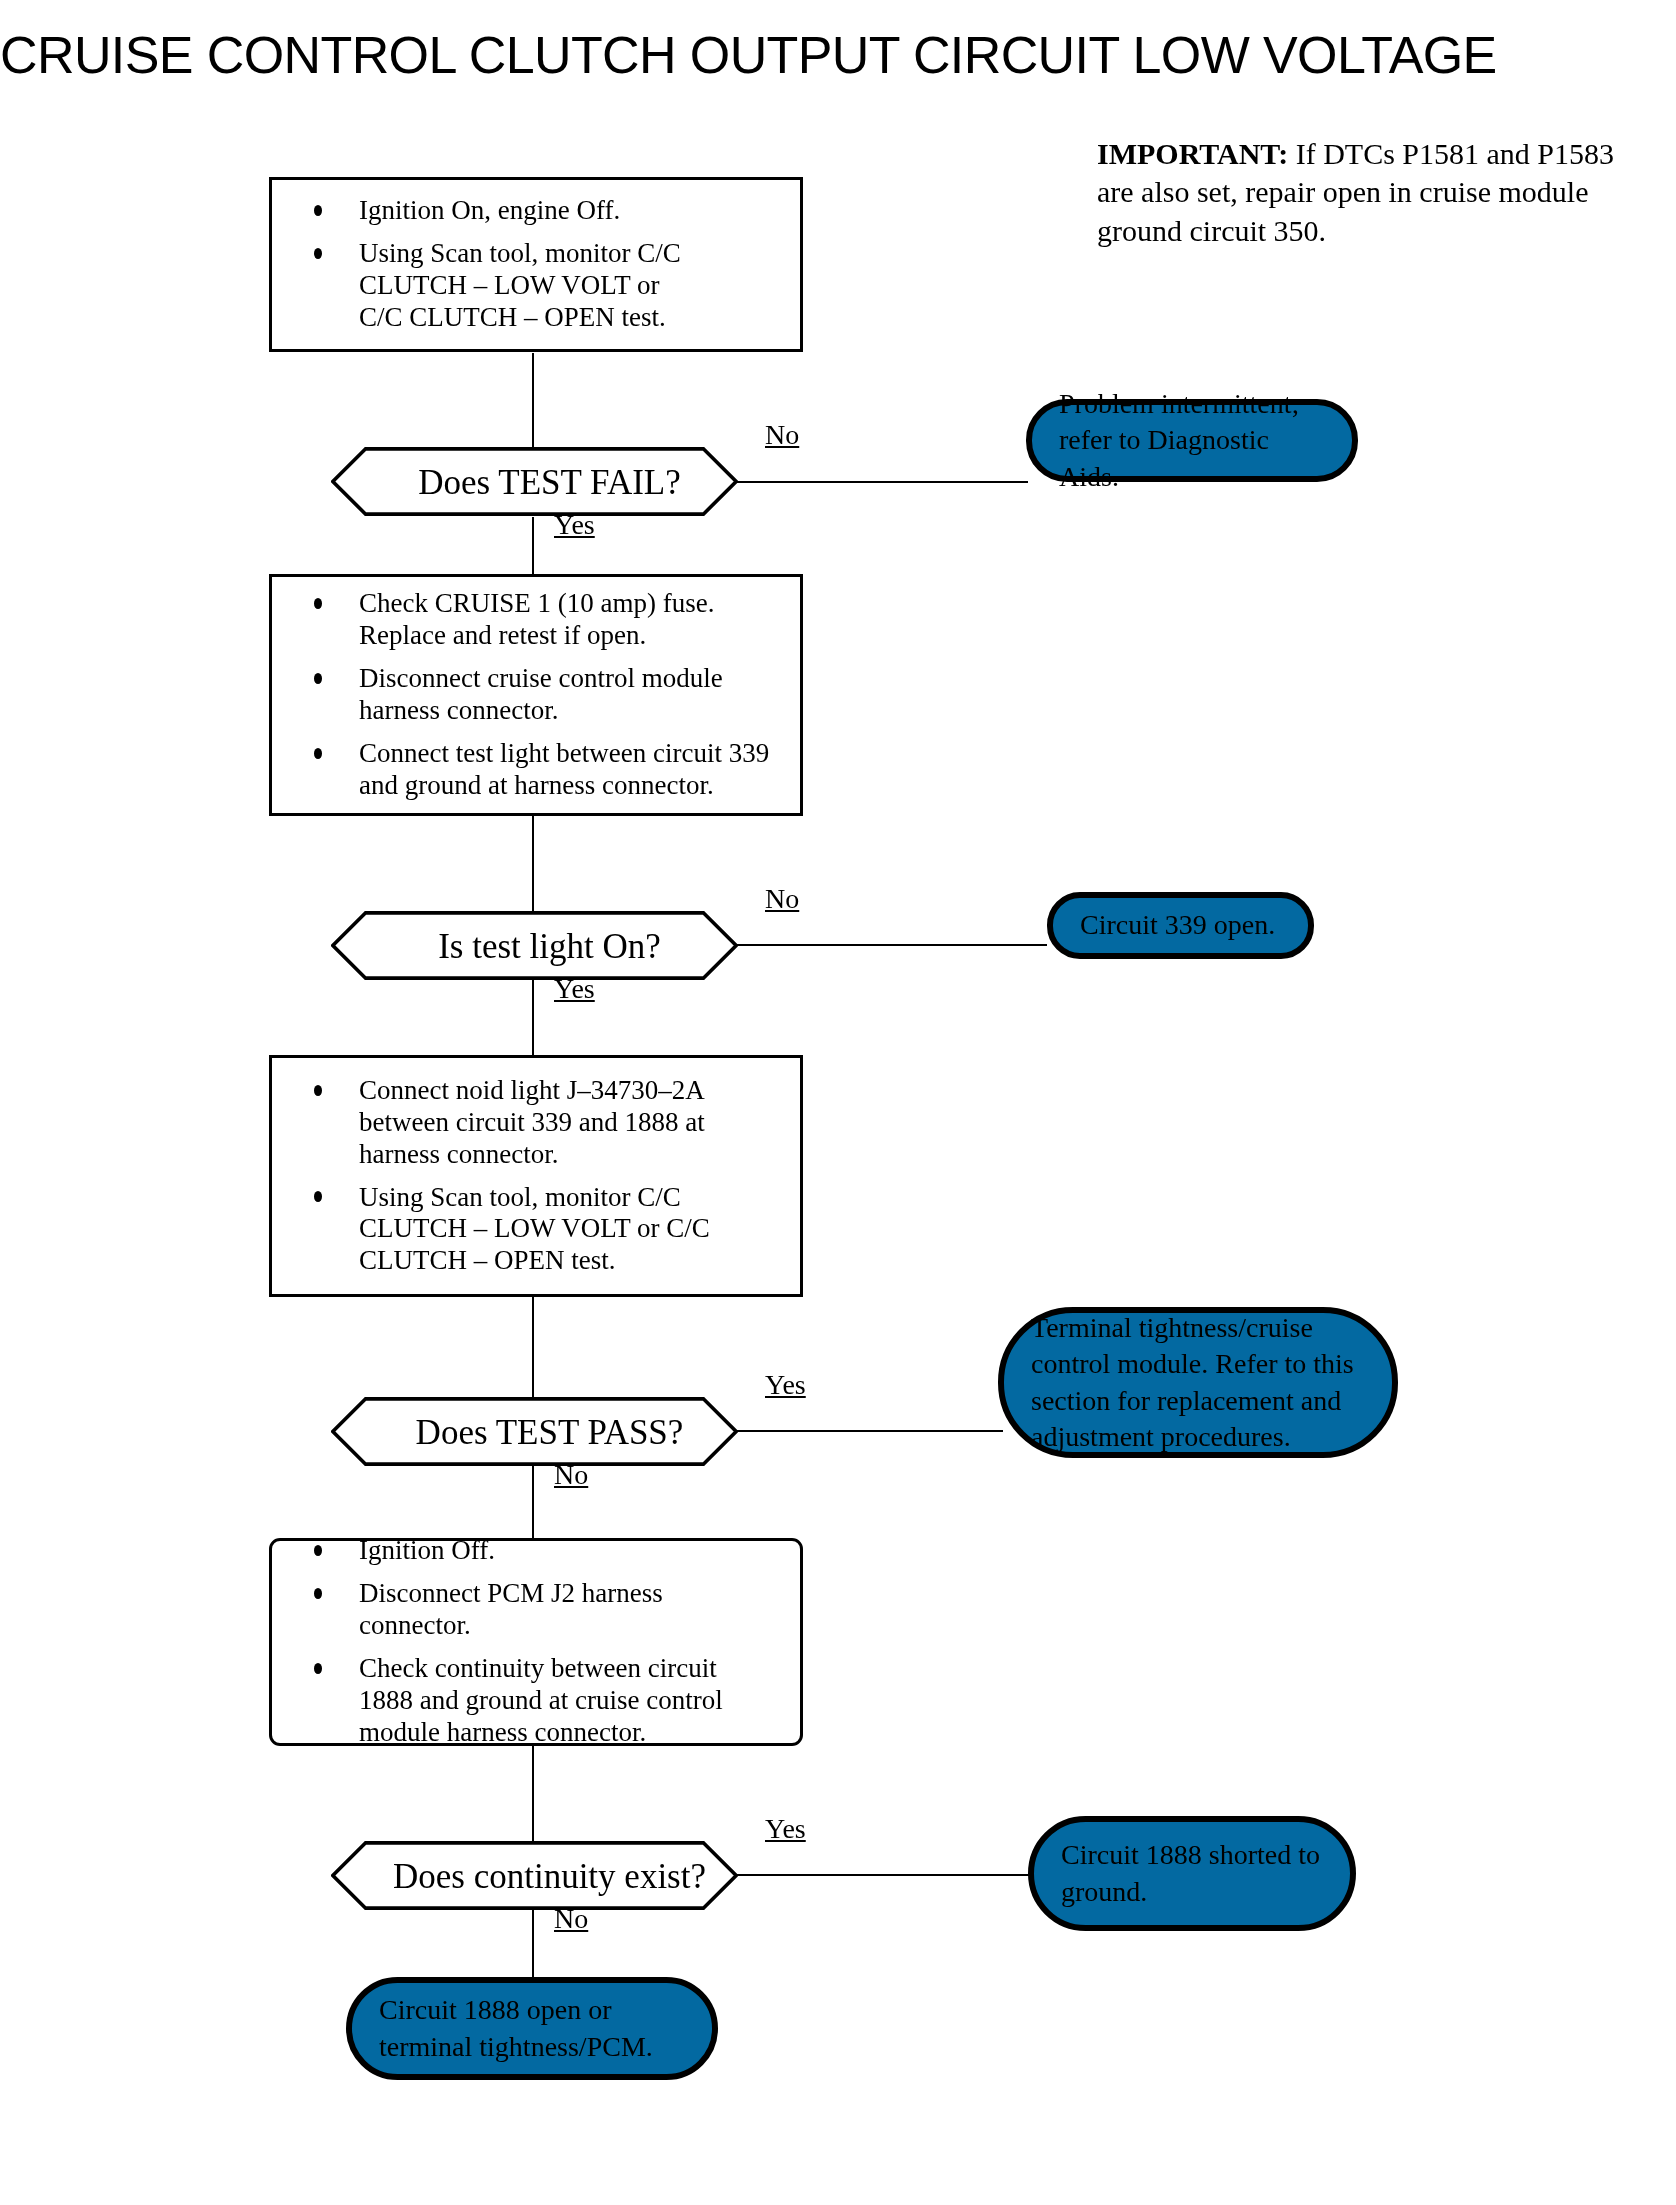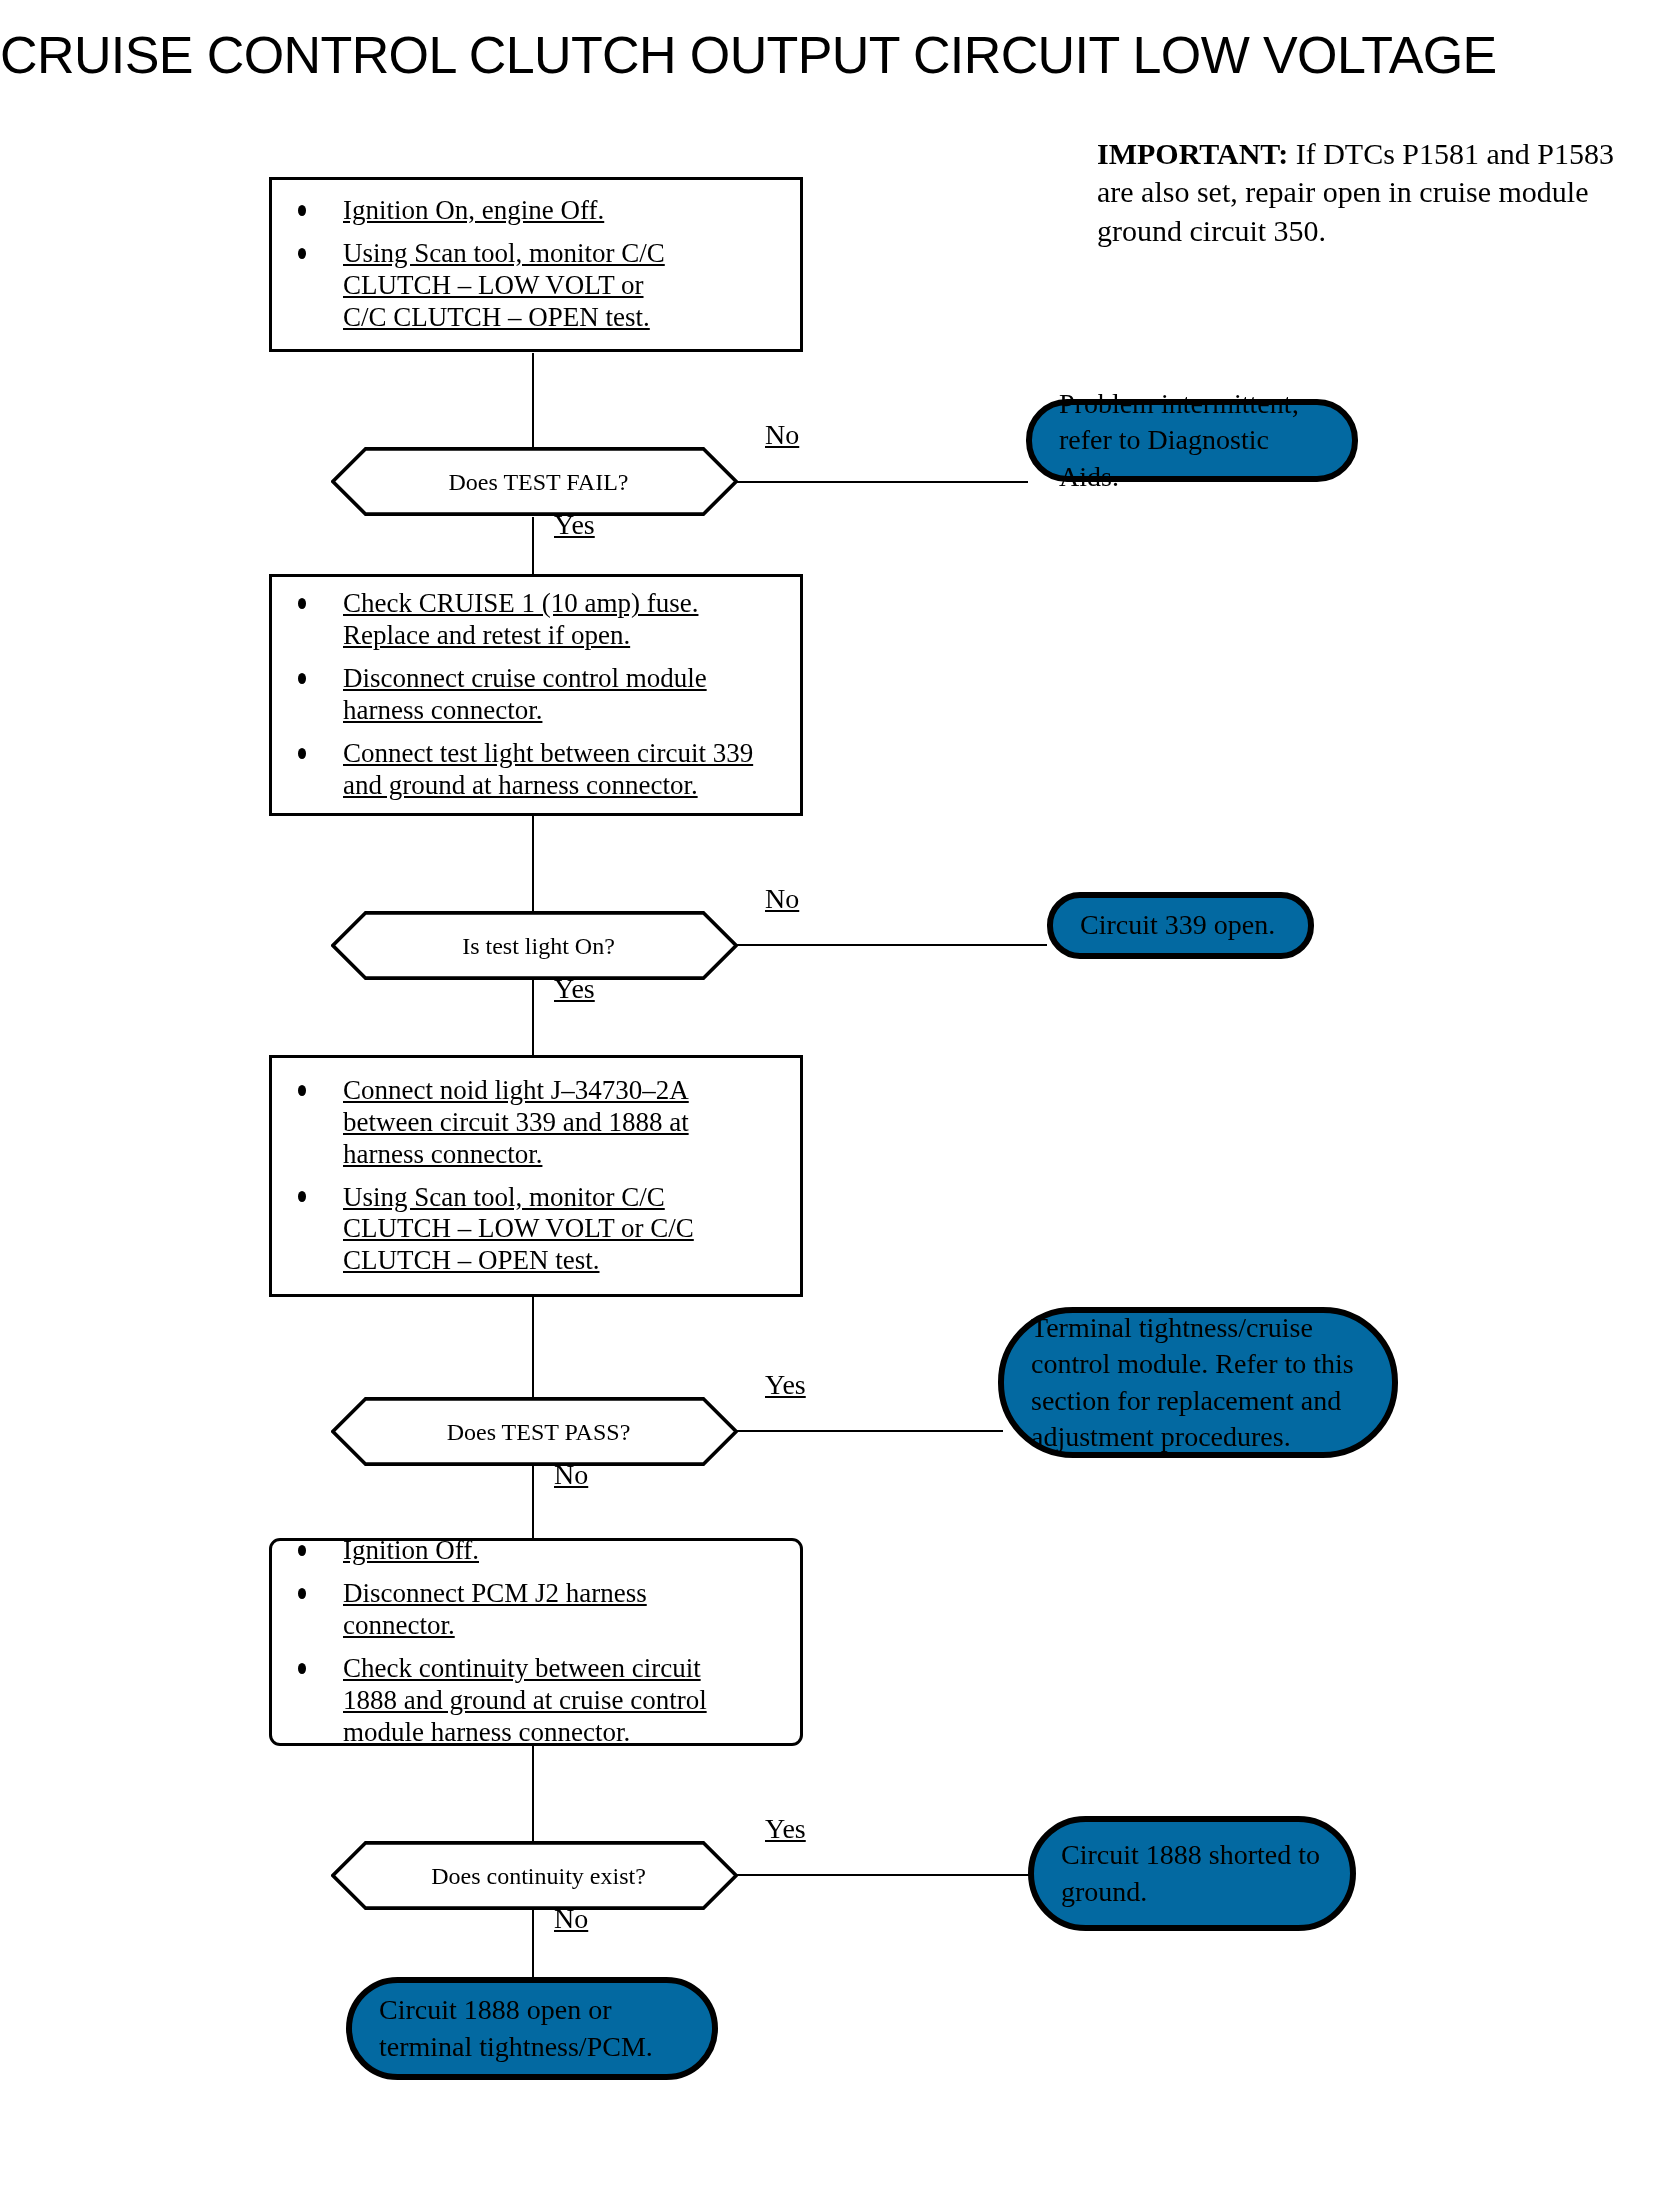--- a/index.html
+++ b/index.html
@@ -51,24 +51,23 @@
   .process-box {
     position: absolute;
     box-sizing: border-box;
     border: 3px solid #000;
     background: #ffffff;
     display: flex;
     flex-direction: column;
     justify-content: center;
   }
   .bullet-list {
-    margin: 0;
+    margin: 16px;
     padding: 0;
     list-style: none;
-    text-decoration: underline;
   }
   .bullet-list li {
     position: relative;
     padding-left: 71px;
     margin: 0 0 11px 0;
     font-size: 27px;
     line-height: 1.18;
   }
   .bullet-list li:last-child { margin-bottom: 0; }
   .bullet-list li .bullet-dot {
@@ -83,26 +82,26 @@
 
   
   .decision {
     position: absolute;
     width: 407px;
     height: 69px;
   }
   .decision svg { display: block; width: 100%; height: 100%; }
   .decision .dec-label {
     position: absolute;
-    left: 4px; top: 0;
+    left: 15px; top: 0;
     width: 407px; height: 71px;
     display: flex;
     align-items: center;
     justify-content: center;
-    font-size: 24px;
+    font-size: 35px;
     white-space: nowrap;
   }
 
   
   .terminator {
     position: absolute;
     box-sizing: border-box;
     border: 6.7px solid #000;
     background: #0369a1;
     display: flex;

